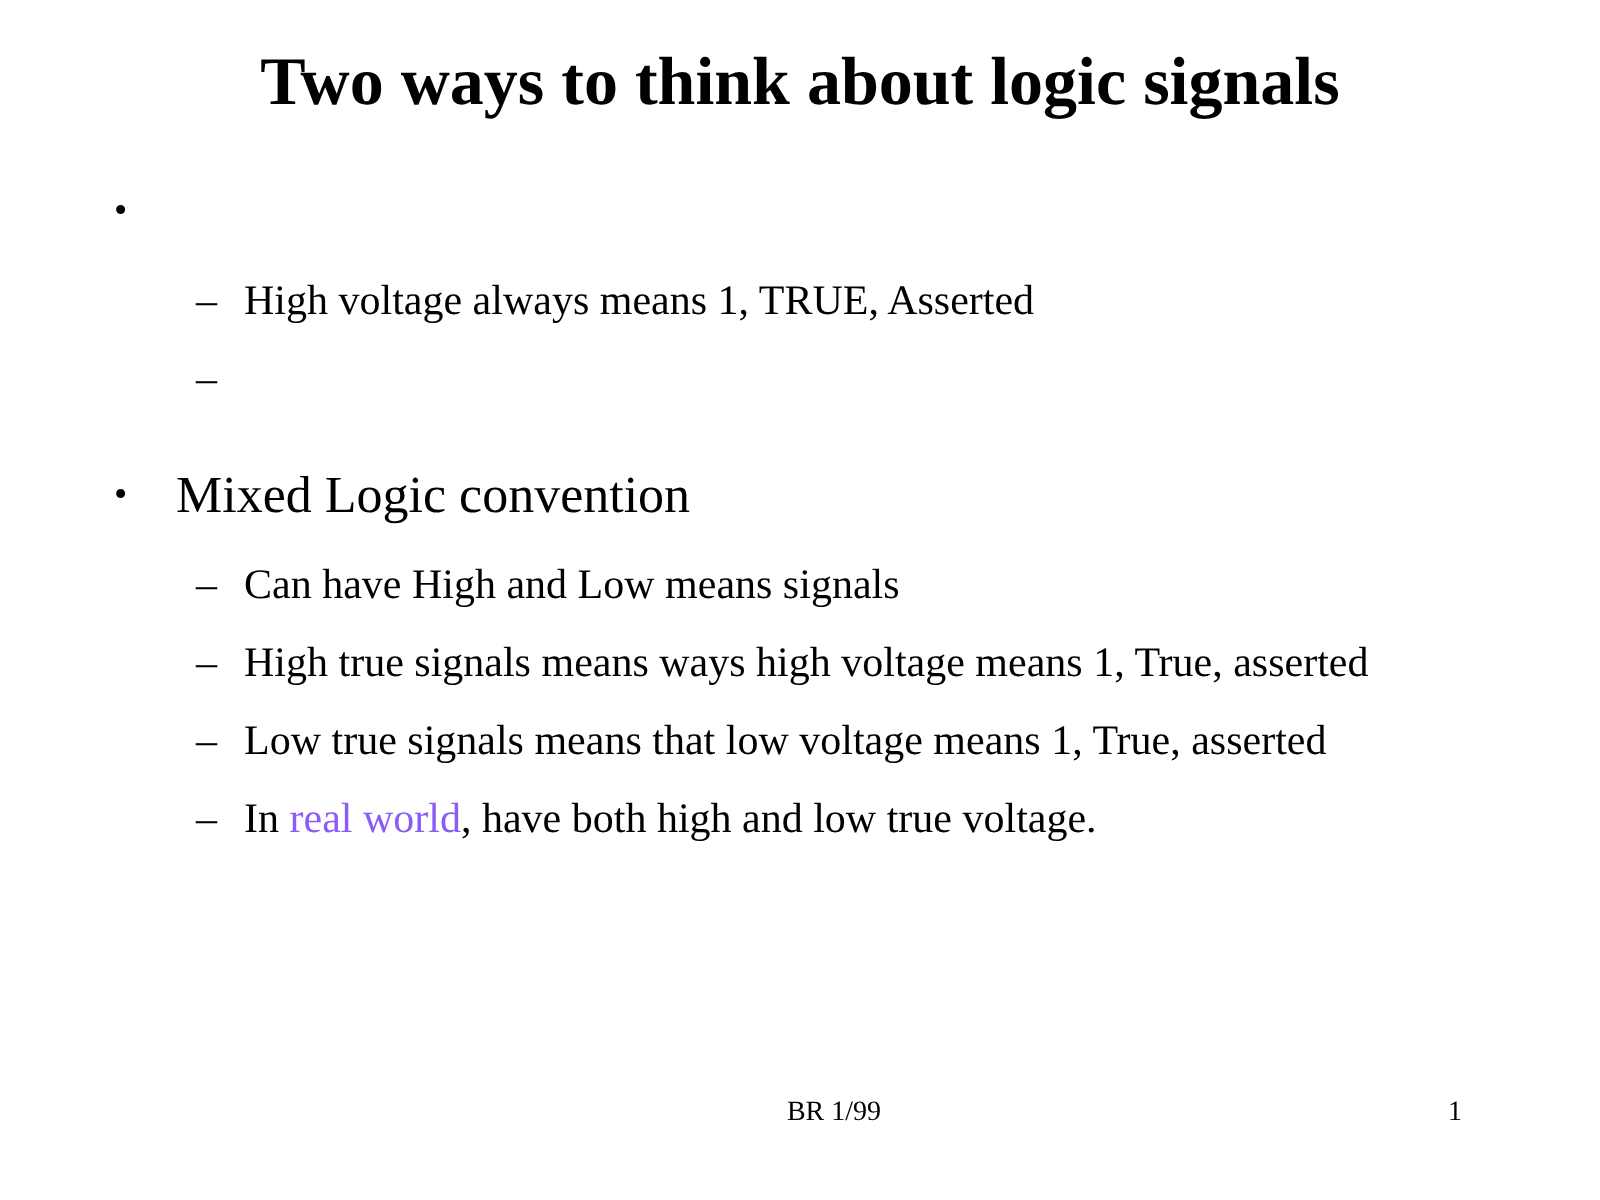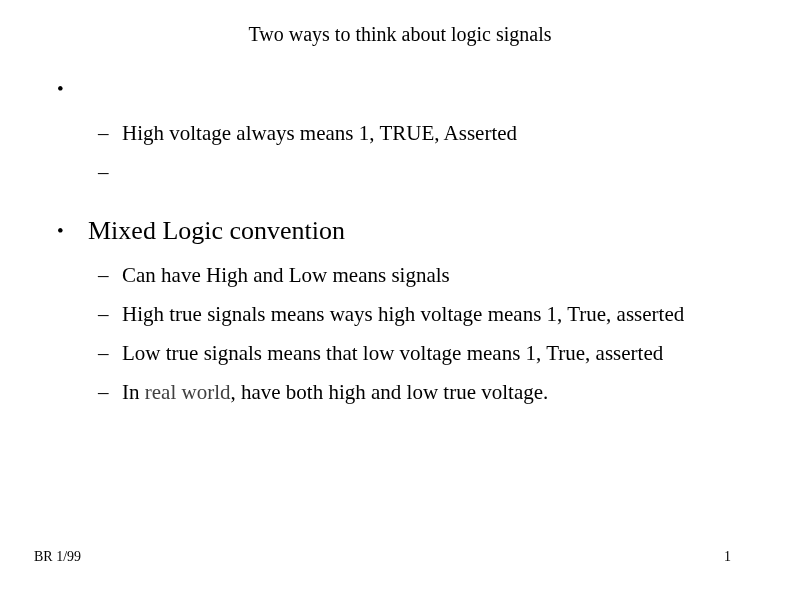--- a/index.html
+++ b/index.html
@@ -13,22 +13,22 @@
     height: 600px;
     background: #ffffff;
     color: #000000;
     font-family: "Liberation Serif", serif;
     overflow: hidden;
   }
   .title {
     margin: 0;
     padding-top: 22px;
     text-align: center;
-    font-size: 20px;
-    font-weight: normal;
+    font-size: 34px;
+    font-weight: bold;
     line-height: 1.2;
   }
   .content {
     margin-left: 57px;
     margin-top: 2px;
     width: 706px;
   }
   .row {
     display: flex;
     align-items: flex-start;
@@ -54,27 +54,28 @@
     margin-top: 13px;
   }
   .l2 .marker {
     flex: none;
     width: 24px;
   }
   .l2 .text {
     max-width: 622px;
   }
   .red {
-    color: #404040;
+    color: #8b5cf6;
   }
   .footer-credit {
     position: absolute;
     top: 549px;
     left: 0;
     right: 0;
+    text-align: center;
     font-size: 14px;
     padding-left: 34px;
   }
   .page-number {
     position: absolute;
     top: 549px;
     right: 69px;
     font-size: 14px;
   }
 </style>

